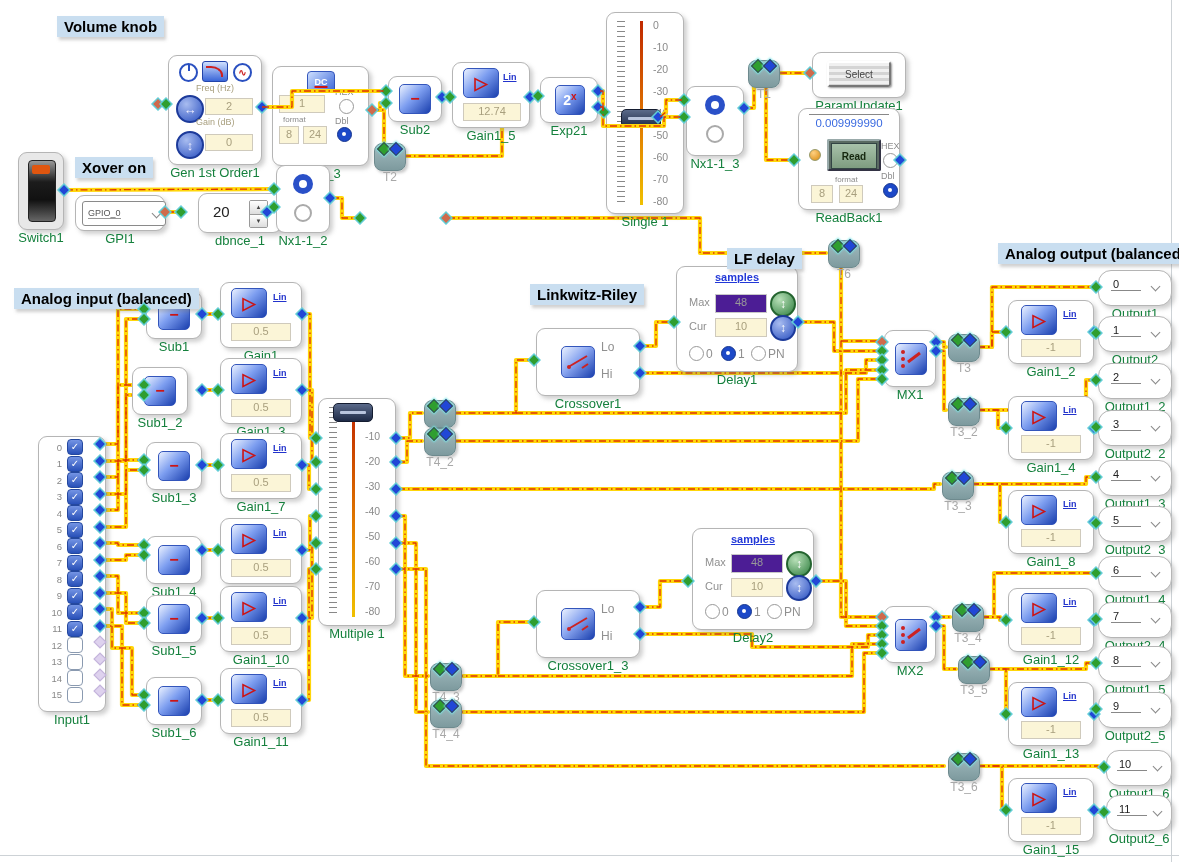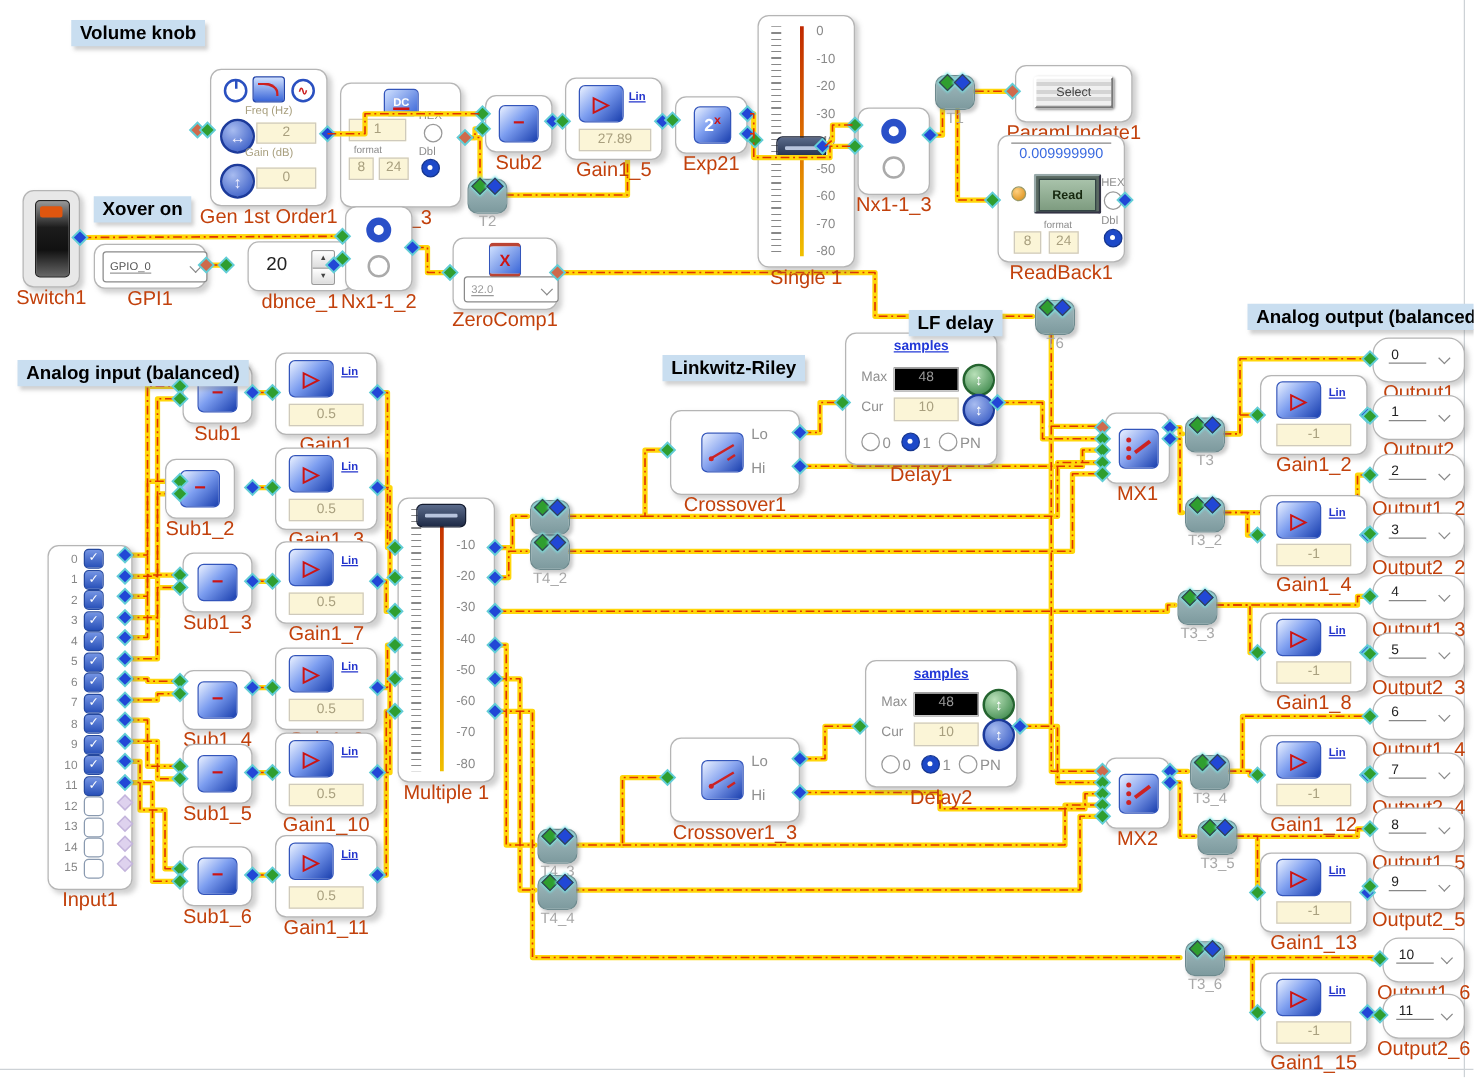--- a/index.html
+++ b/index.html
@@ -9,34 +9,34 @@
   #wires{z-index:0}
   #toplayer{z-index:6}
   .w{fill:none;stroke:#ffd60a;stroke-width:4.2;stroke-linejoin:round;stroke-linecap:round}
   .wd{fill:none;stroke:#df3400;stroke-width:1.3;stroke-dasharray:7 3 1.5 3;stroke-linejoin:round}
   use.pi{fill:#2f9e2f;stroke:#62cdd6;stroke-width:1.5}
   use.po{fill:#2147d6;stroke:#62cdd6;stroke-width:1.5}
   use.pc{fill:#cf6a4c;stroke:#62cdd6;stroke-width:1.5}
   use.px{fill:#ded2ee;stroke:#c4b4dc;stroke-width:1.2}
   .blk{position:absolute;background:#fff;border:1.5px solid #b5b5b5;border-radius:9px;
        box-shadow:3px 3px 4px rgba(120,120,120,.35);z-index:2}
-  .bl{position:absolute;top:100%;left:-20px;right:-20px;text-align:center;color:#c2410c;
-      font-size:16px;margin-top:1px;white-space:nowrap}
+  .bl{position:absolute;top:100%;left:-20px;right:-20px;text-align:center;color:#15803d;
+      font-size:13px;margin-top:1px;white-space:nowrap}
   .ann{position:absolute;background:#c9def0;color:#000;font-size:15px;font-weight:bold;
        padding:2px 7px;box-shadow:2px 3px 3px rgba(120,120,120,.35);z-index:3;white-space:nowrap}
   .junc{position:absolute;width:30px;height:26px;background:linear-gradient(#a3bcc0,#7d9a9e);
         border:1px solid #6e8a8e;border-radius:8px;box-shadow:2px 2px 3px rgba(120,120,120,.4);
         display:flex;align-items:flex-start;justify-content:center;gap:2px;z-index:2}
   .jd{width:8px;height:8px;transform:rotate(45deg);border:1px solid #345;
       box-shadow:0 0 2px 1px rgba(120,230,230,.9)}
   .jd.g{background:#2f9e2f}.jd.b{background:#2147d6}
   .jl{position:absolute;top:26px;left:-16px;right:-16px;text-align:center;font-size:12px;color:#a8a8a8}
   .fld{position:absolute;background:#fbf5d7;border:1px solid #cfcabc;color:#a89f7e;
        text-align:center;font-size:11px;line-height:15px}
-  .fldw{background:#000000;border-color:#c8c8c8;color:#999}
+  .fldw{background:#4c1d95;border-color:#c8c8c8;color:#999}
   .dd{position:absolute;border:1px solid #8a8a8a;border-radius:3px;background:#fff;
       display:flex;align-items:center;justify-content:space-between;padding:0 5px;color:#555}
   .ddv{border-bottom:1px solid #999;font-size:9px;overflow:hidden;max-height:20px;line-height:10px}
   .chev{width:6px;height:6px;border-right:1.6px solid #888;border-bottom:1.6px solid #888;
         transform:rotate(45deg);margin-left:4px;flex:none}
   .gicon{position:absolute;width:34px;height:28px;border-radius:5px;border:1px solid #3355bb;
          background:linear-gradient(135deg,#eaf1ff 0%,#7d9ef0 45%,#1a3fae 100%);
          color:#cc1414;display:flex;align-items:center;justify-content:center;font-size:17px;font-weight:bold}
   .gicon::after{content:"▷"}
   .sicon{position:absolute;width:30px;height:28px;border-radius:5px;border:1px solid #3355bb;
@@ -322,21 +322,21 @@
 </div>
 
 <div class="blk" style="left:388px;top:76px;width:52px;height:44px">
   <span class="sicon" style="left:10px;top:7px"></span>
   <div class="bl">Sub2</div>
 </div>
 
 <div class="blk" style="left:452px;top:62px;width:76px;height:64px">
   <span class="gicon" style="left:10px;top:5px"></span>
   <a class="lin" style="left:50px;top:9px">Lin</a>
-  <div class="fld" style="left:10px;top:40px;width:56px;height:16px">27.89</div>
+  <div class="fld" style="left:10px;top:40px;width:56px;height:16px">12.74</div>
   <div class="bl">Gain1_5</div>
 </div>
 
 <div class="blk" style="left:540px;top:77px;width:56px;height:44px">
   <span class="eicon" style="left:14px;top:7px">
         <b>2</b>
         <i>x</i>
       </span>
   <div class="bl">Exp21</div>
 </div>
@@ -407,28 +407,20 @@
       </span>
   <div class="bl">dbnce_1</div>
 </div>
 
 <div class="blk" style="left:276px;top:165px;width:52px;height:66px">
   <span class="donut" style="left:16px;top:8px"></span>
   <span class="ringg" style="left:17px;top:38px"></span>
   <div class="bl">Nx1-1_2</div>
 </div>
 
-<div class="blk" style="left:362px;top:190px;width:82px;height:56px">
-  <span class="zicon" style="left:28px;top:3px"></span>
-  <div class="dd" style="left:8px;top:30px;width:64px;height:19px">
-    <span class="ddv" style="color:#999">32.0</span>
-    <i class="chev"></i>
-      </div>
-  <div class="bl">ZeroComp1</div>
-</div>
 
 <div class="blk" style="left:38px;top:436px;width:66px;height:272px;padding-top:2px">
   <div class="chrow">
         <span class="chn">0</span>
         <span class="cb on"></span>
       </div>
   <div class="chrow">
         <span class="chn">1</span>
         <span class="cb on"></span>
       </div>

